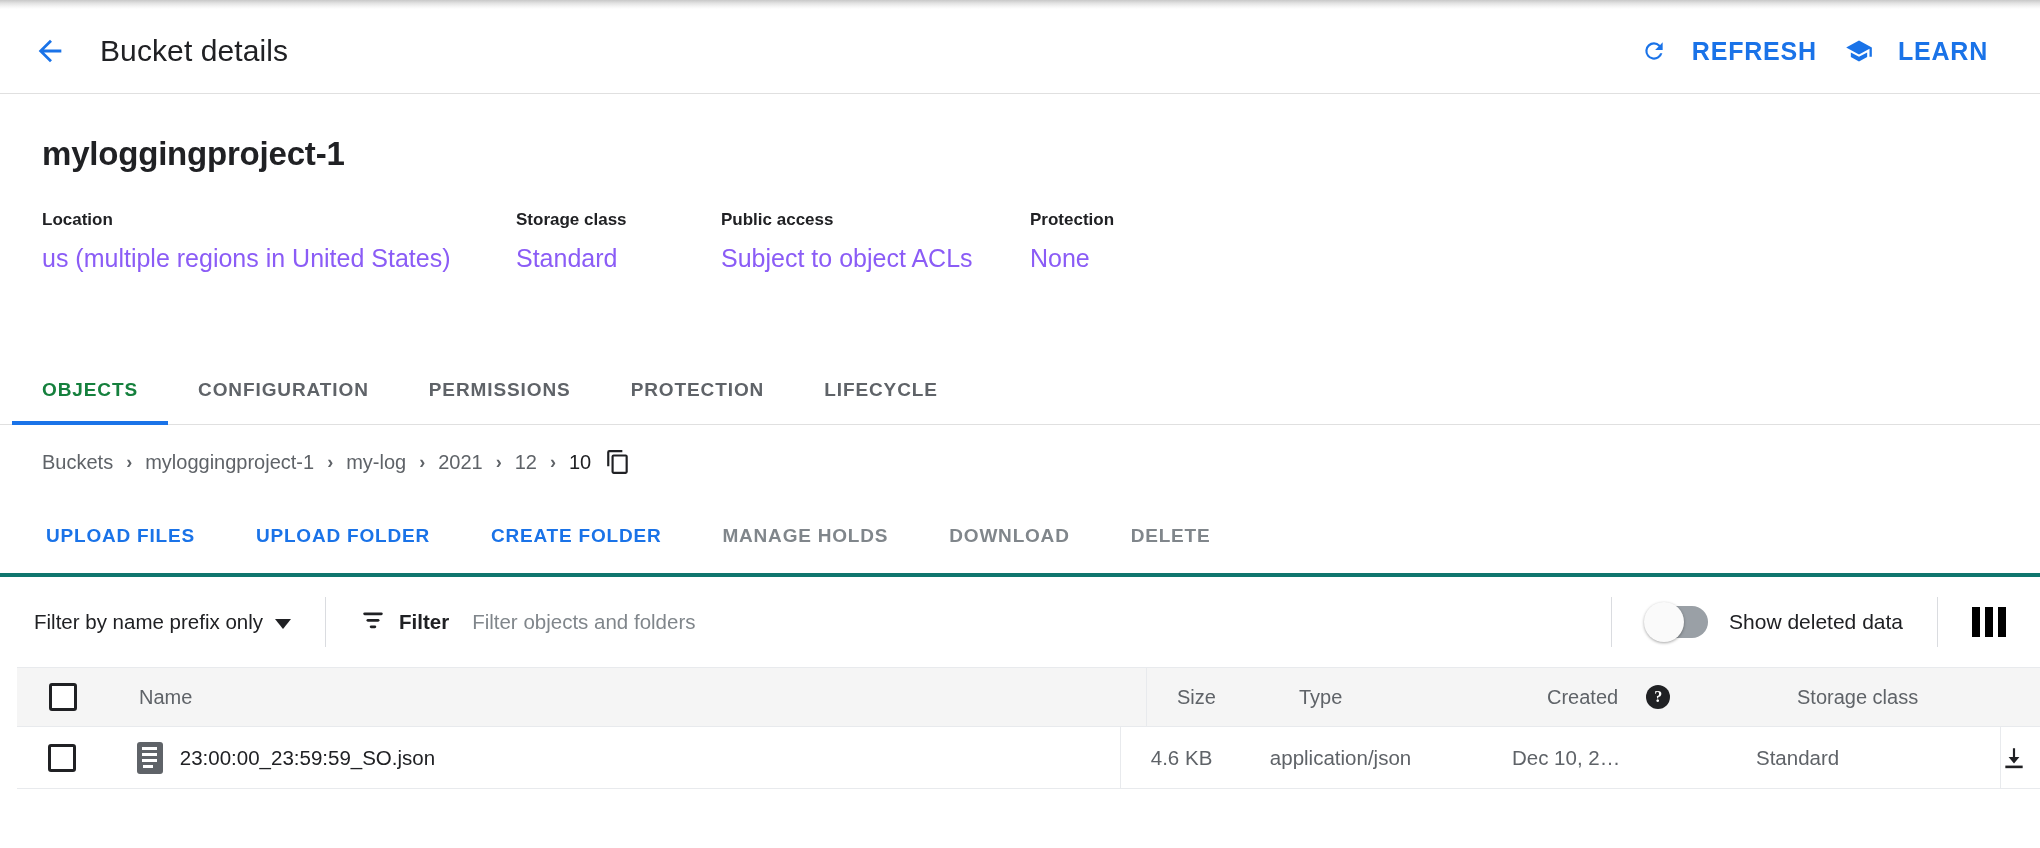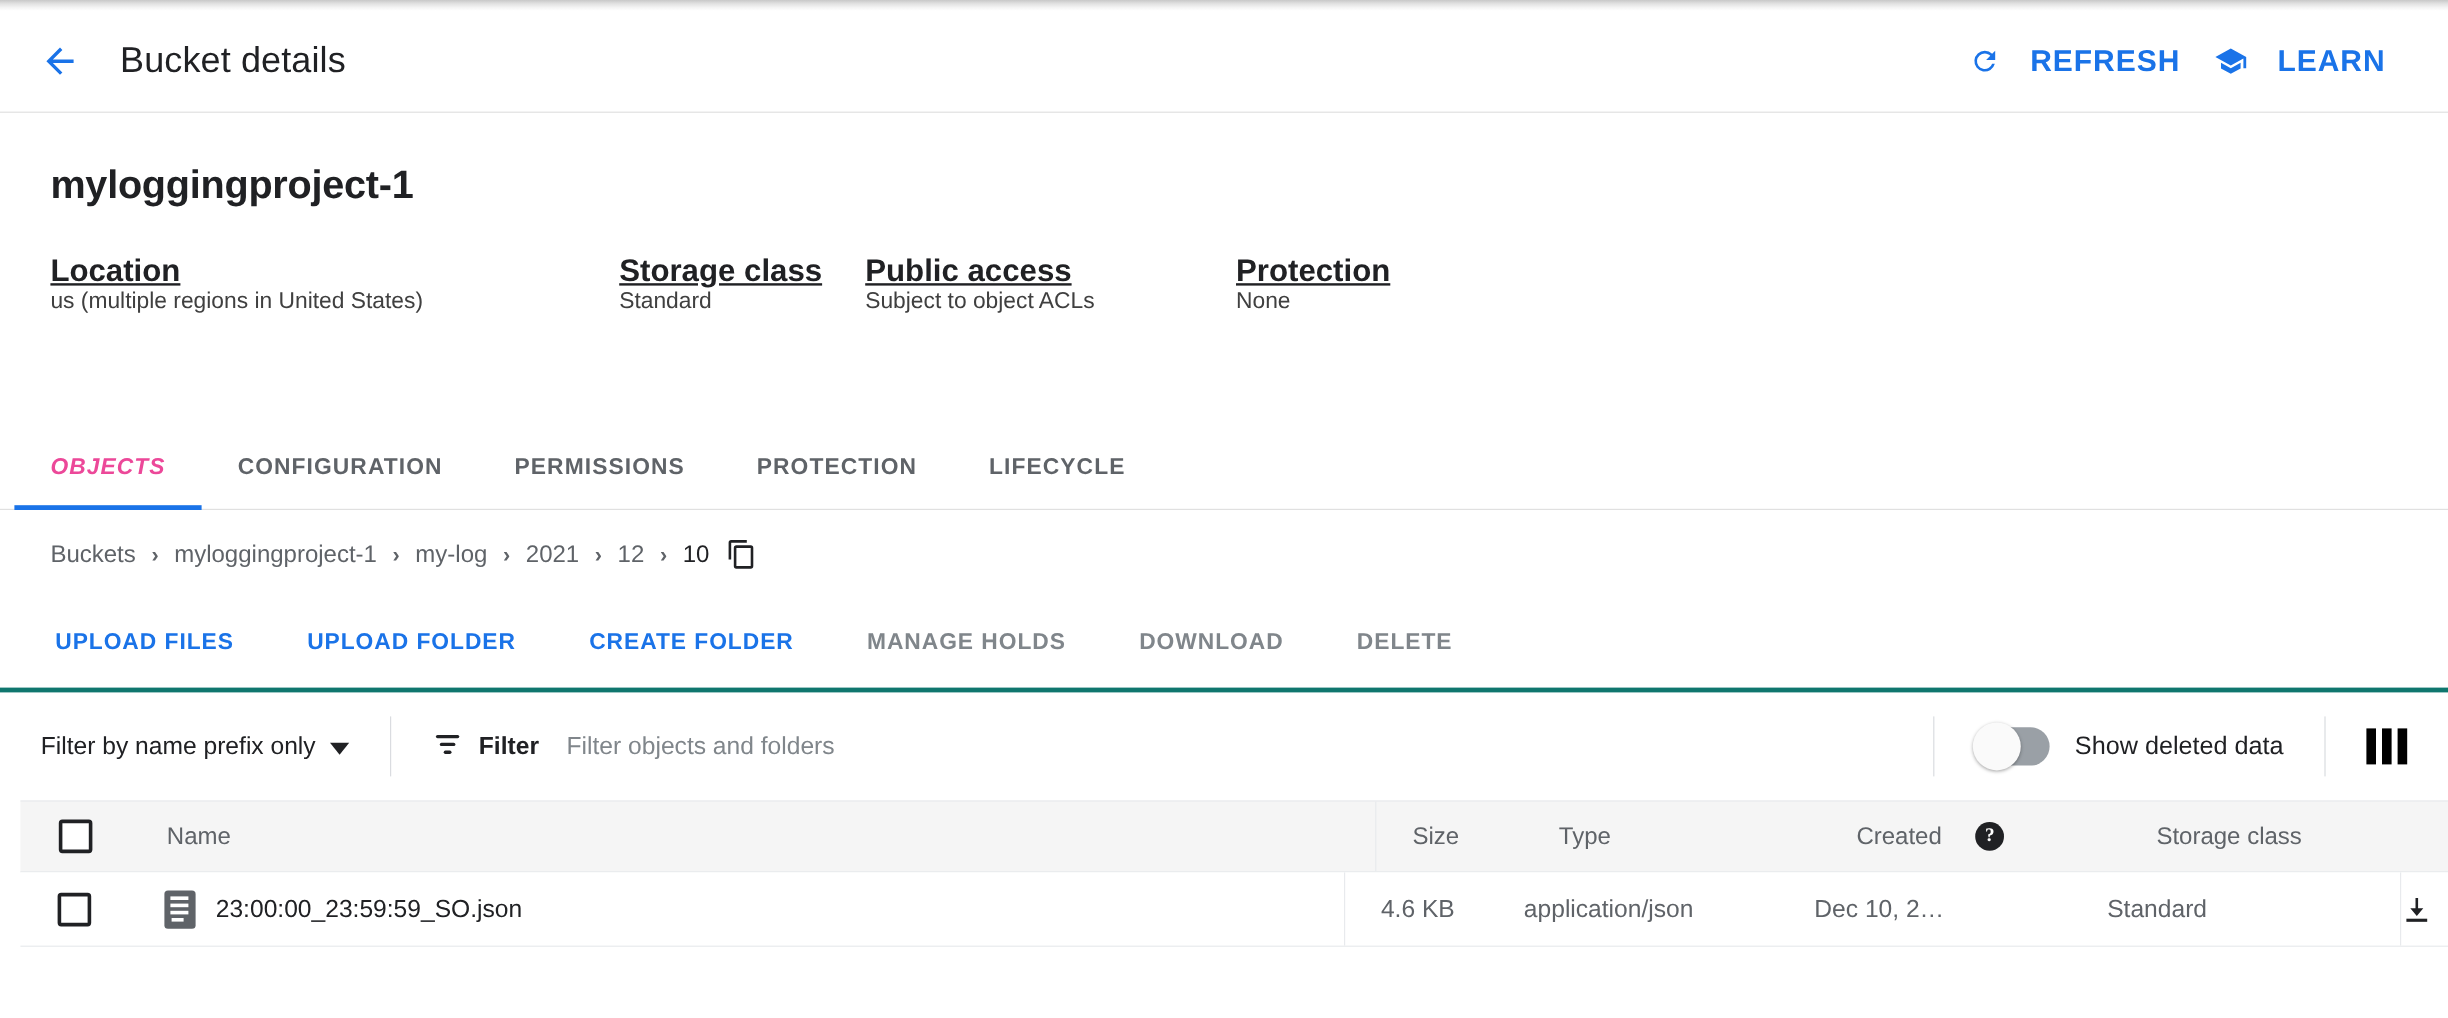--- a/index.html
+++ b/index.html
@@ -48,41 +48,41 @@
   
   .summary { position: absolute; top: 95px; left: 0; width: 2040px; }
   .bucket-name {
     margin: 40px 0 0 42px;
     font-size: 33px; font-weight: 700; color: #202124; letter-spacing: -.2px;
   }
   .meta-row {
     display: flex; margin: 37px 0 0 42px;
   }
   .meta-col { display: flex; flex-direction: column; }
-  .meta-label { font-size: 26px; font-weight: 700; color: #202124; text-decoration: underline; }
-  .meta-value { font-size: 19px; font-weight: 400; color: #404040; margin-top: 0; white-space: nowrap; }
+  .meta-label { font-size: 17px; font-weight: 700; color: #202124; }
+  .meta-value { font-size: 25px; font-weight: 400; color: #8b5cf6; margin-top: 14px; white-space: nowrap; }
   .meta-col.c0 { width: 474px; }
   .meta-col.c1 { width: 205px; }
   .meta-col.c2 { width: 309px; }
   .meta-col.c3 { width: 200px; }
 
   
   .tabs {
     position: absolute; top: 355px; left: 0; width: 2040px; height: 70px;
     display: flex; align-items: stretch;
     border-bottom: 1px solid #e0e0e0;
   }
   .tab {
     display: flex; align-items: center; justify-content: center;
     font-size: 19px; font-weight: 600; letter-spacing: .9px;
     color: #5f6368; cursor: pointer; position: relative;
     padding: 0 30px;
   }
   .tab:first-child { margin-left: 12px; }
-  .tab.active { color: #ec4899; font-style: italic; }
+  .tab.active { color: #15803d; }
   .tab.active::after {
     content: ""; position: absolute; left: 0; right: 0; bottom: -1px;
     height: 4px; background: #1a73e8;
   }
 
   
   .breadcrumb {
     position: absolute; top: 425px; left: 0; width: 2040px; height: 74px;
     display: flex; align-items: center; padding-left: 42px;
     font-size: 20px; color: #5f6368;

